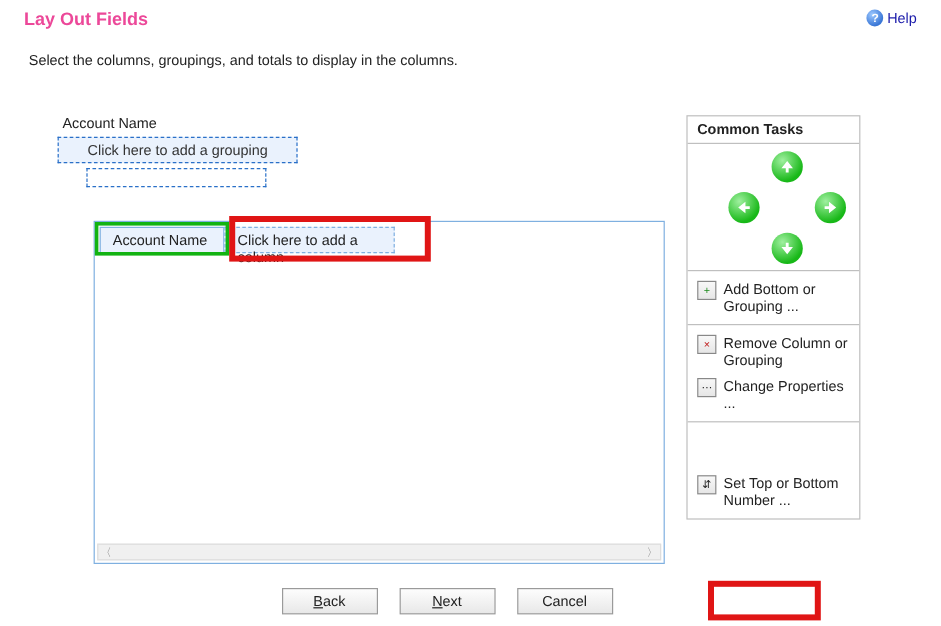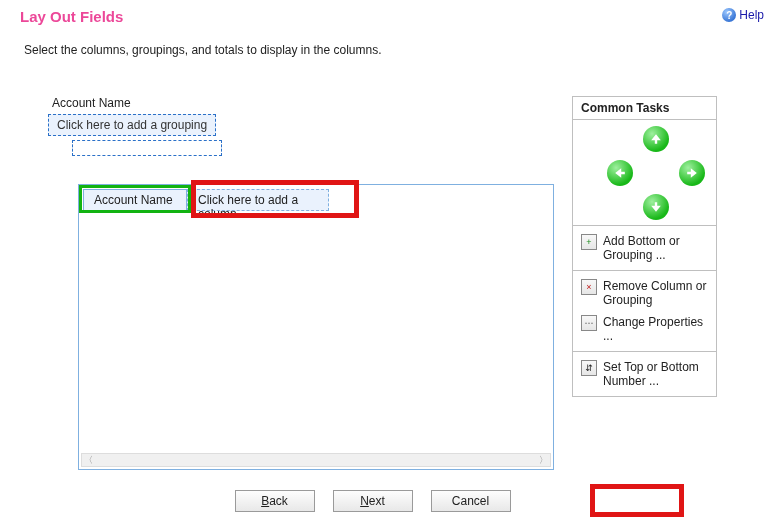--- a/index.html
+++ b/index.html
@@ -53,21 +53,21 @@
     width: 510px;
   }
   .field-label {
     font-size: 12px;
     margin-bottom: 4px;
     margin-left: 8px;
   }
   .grouping-box {
     border: 1px dashed #2a70c8;
     background: #eaf2fd;
-    padding: 3px 8px;
+    padding: 3px 24px;
     font-size: 12px;
     color: #333;
     display: inline-block;
     min-width: 168px;
     margin-left: 4px;
   }
   .sub-grouping {
     border: 1px dashed #2a70c8;
     height: 16px;
     width: 150px;
@@ -146,21 +146,21 @@
   .arrow {
     width: 26px; height: 26px;
     border-radius: 50%;
     background: radial-gradient(circle at 35% 30%, #9ff09f, #18b818 70%);
     position: absolute;
     cursor: pointer;
     display: flex; align-items: center; justify-content: center;
   }
   .arrow svg { fill: #fff; }
   .task-group { border-bottom: 1px solid #bfbfbf; padding: 4px 0; }
-  .task-group:last-child { border-bottom: none; }
+  .task-group:last-child { border-bottom: none; margin-top: 36px; }
   .task-item {
     display: flex;
     align-items: flex-start;
     gap: 6px;
     padding: 4px 8px;
     color: #222;
     cursor: pointer;
   }
   .task-item .ti-icon {
     width: 16px; height: 16px;

